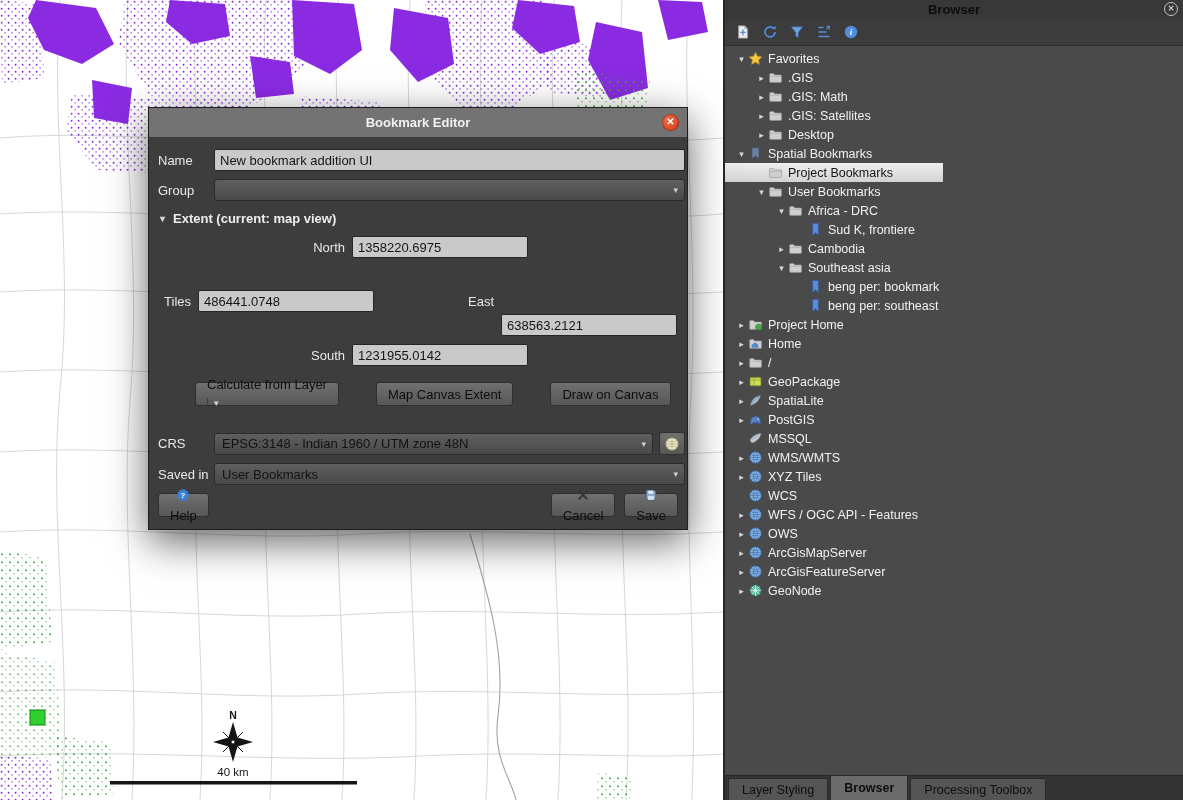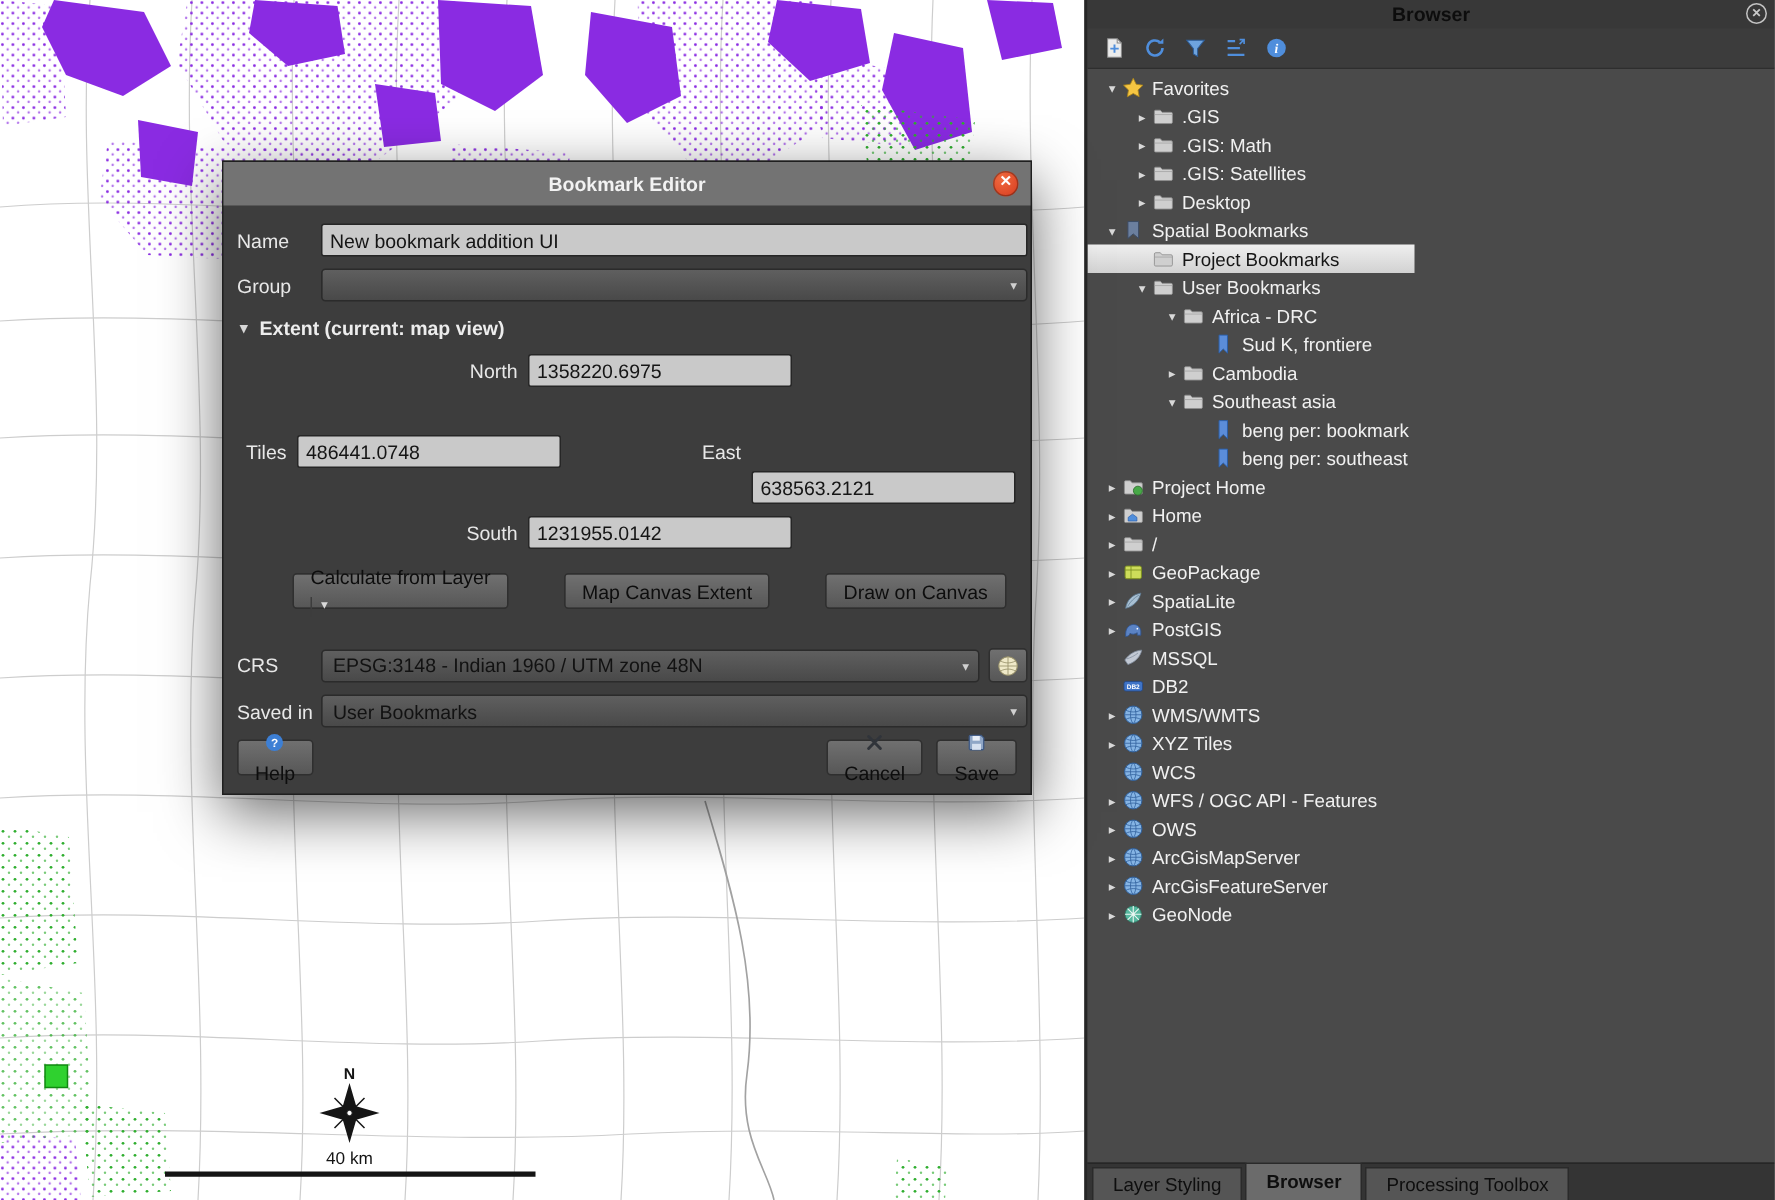--- a/index.html
+++ b/index.html
@@ -397,30 +397,20 @@
           <span class="arrow"></span>
           <span class="ticon">
             <svg viewBox="0 0 16 16">
               <path d="M2 9.6C5 5.2 9.6 2.8 14 2.6c-.8 4.4-4.6 8.6-9.8 10.2L2 9.6z" fill="#c2c9d4" stroke="#7e8a9a" stroke-width=".6"></path>
               <path d="M3.4 8.8c2.8-.8 5.6-2.2 8-4.2" stroke="#7e8a9a" stroke-width=".5" fill="none"></path>
             </svg>
           </span>
           <span class="tlabel">MSSQL</span>
         </div>
         <div class="tree-row" style="padding-left: 10px;">
-          <span class="arrow"></span>
-          <span class="ticon">
-            <svg viewBox="0 0 16 16">
-              <rect x="1.4" y="4.6" width="13.2" height="6.8" rx="1.4" fill="#3f74c7" stroke="#23498a" stroke-width=".6"></rect>
-              <text x="8" y="10.2" font-size="4.6" fill="#fff" text-anchor="middle" font-weight="bold" font-family="sans-serif">DB2</text>
-            </svg>
-          </span>
-          <span class="tlabel">DB2</span>
-        </div>
-        <div class="tree-row" style="padding-left: 10px;">
           <span class="arrow">▸</span>
           <span class="ticon">
             <svg viewBox="0 0 16 16">
               <circle cx="8" cy="8" r="6.2" fill="#85b4e4" stroke="#2f5f9b" stroke-width=".7"></circle>
               <path d="M1.8 8h12.4M8 1.8c2.6 2.1 2.6 10.3 0 12.4M8 1.8c-2.6 2.1-2.6 10.3 0 12.4M2.8 4.8c3.2 1.6 7.2 1.6 10.4 0M2.8 11.2c3.2-1.6 7.2-1.6 10.4 0" stroke="#2f5f9b" stroke-width=".55" fill="none"></path>
             </svg>
           </span>
           <span class="tlabel">WMS/WMTS</span>
         </div>
         <div class="tree-row" style="padding-left: 10px;">

